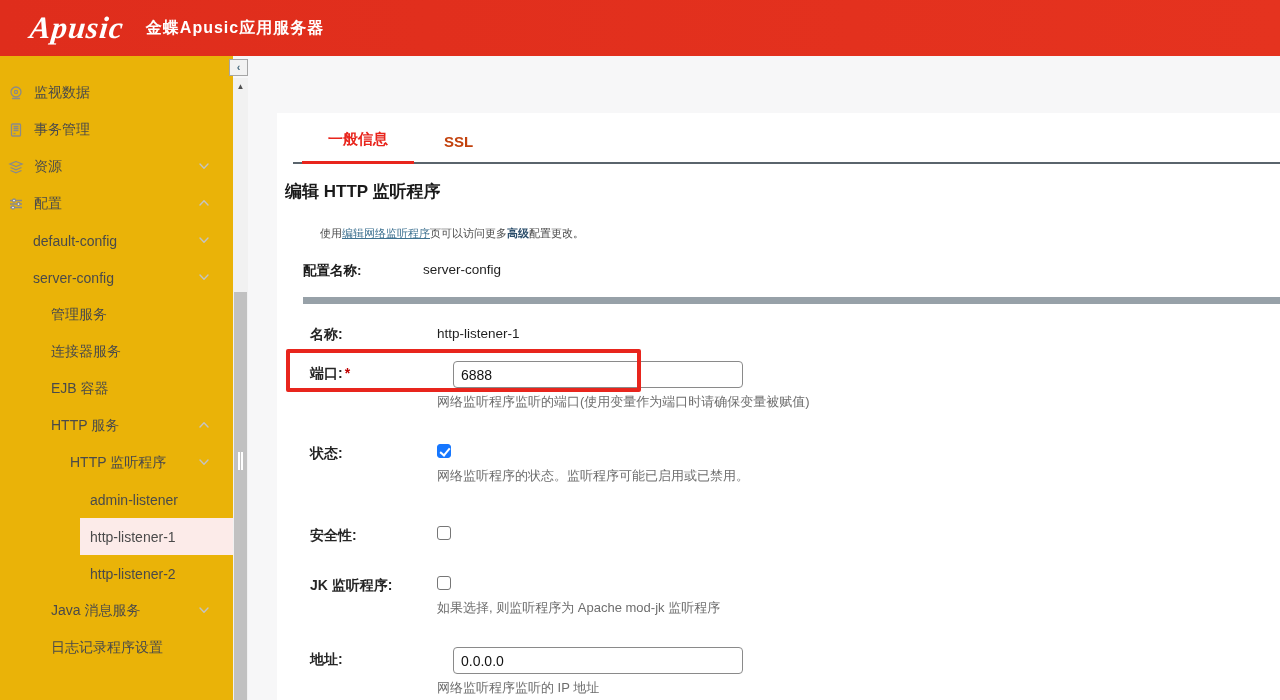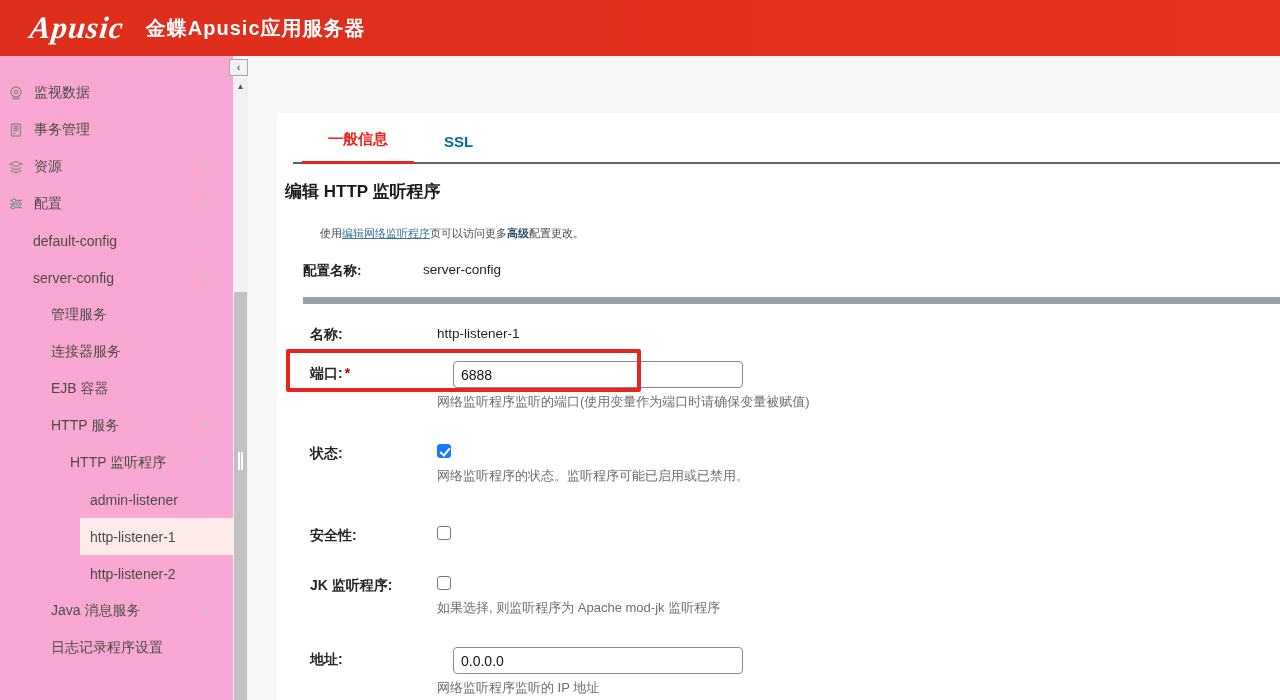--- a/index.html
+++ b/index.html
@@ -4,25 +4,25 @@
 <style>
   * { margin:0; padding:0; box-sizing:border-box; }
   html,body { width:1280px; height:700px; overflow:hidden;
     font-family:"Liberation Sans","DejaVu Sans",sans-serif; background:#f7f7f8; }
 
   
   .header { position:absolute; left:0; top:0; width:1280px; height:56px;
     background:linear-gradient(90deg,#df2d1c,#e5331f); display:flex; align-items:center; z-index:20; }
   .logo { font-family:"Liberation Serif","DejaVu Serif",serif; font-style:italic; font-weight:bold;
     font-size:31px; color:#fff; margin-left:30px; letter-spacing:1px; transform:skewX(-6deg); }
-  .app-title { color:#fff; font-size:20px; font-weight:bold; margin-left:22px; letter-spacing:1px; }
+  .app-title { color:#fff; font-size:16px; font-weight:bold; margin-left:22px; letter-spacing:1px; }
 
   
   .sidebar { position:absolute; left:0; top:56px; width:233px; height:644px;
-    background:#f9a8d4; overflow:hidden; padding-top:18px; }
+    background:#eab308; overflow:hidden; padding-top:18px; }
   .nav-row { position:relative; height:37px; display:flex; align-items:center;
     font-size:14px; color:#4a4a4a; cursor:pointer; }
   .nav-row .nav-label { white-space:nowrap; }
   .nav-icon { width:16px; height:16px; margin-right:10px; display:inline-flex; color:#8a8a8a; }
   .lvl1 { padding-left:8px; }
   .lvl2 { padding-left:33px; }
   .lvl3 { padding-left:51px; }
   .lvl4 { padding-left:70px; }
   .lvl5 { padding-left:90px; }
   .nav-row.selected { background:#fcebe9; margin-left:80px; padding-left:10px; }
@@ -39,21 +39,21 @@
   .collapse-btn { position:absolute; left:229px; top:59px; width:19px; height:17px;
     background:#f2f2f2; border:1px solid #a6a6a6; font-size:11px; font-weight:bold;
     color:#4a6d80; display:flex; align-items:center; justify-content:center;
     cursor:pointer; line-height:1; }
 
   
   .panel { position:absolute; left:277px; top:113px; width:1003px; height:603px; background:#fff; }
 
   .tabs-bar { margin-left:16px; border-bottom:2px solid #5a646c; height:51px;
     display:flex; align-items:flex-end; }
-  .tab { font-size:15px; font-weight:bold; padding:0 9px 12px 9px; cursor:pointer; color:#0369a1; }
+  .tab { font-size:15px; font-weight:bold; padding:0 9px 12px 9px; cursor:pointer; color:#c2410c; }
   .tab.active { color:#e8251d; border-bottom:3px solid #e8251d; margin-bottom:-2px;
     padding-left:26px; padding-right:26px; margin-left:9px; }
   .tab.plain { margin-left:21px; }
 
   .page-title { margin:16px 0 0 8px; font-size:17px; font-weight:bold; color:#1a1a1a; }
 
   .intro { margin:23px 0 0 43px; font-size:11px; color:#4a4a4a; }
   .link-edit { color:#3f7291; text-decoration:underline; cursor:pointer; }
   .link-adv { color:#2c4e6b; font-weight:bold; cursor:pointer; }
 

